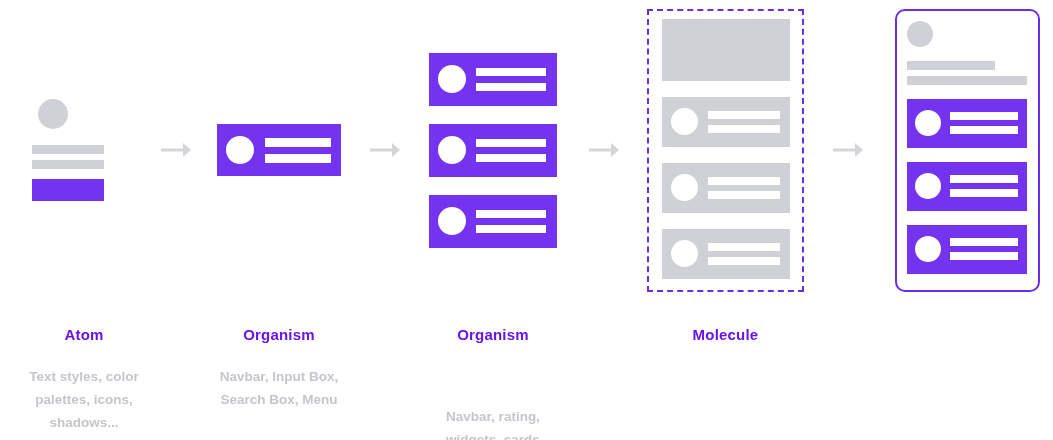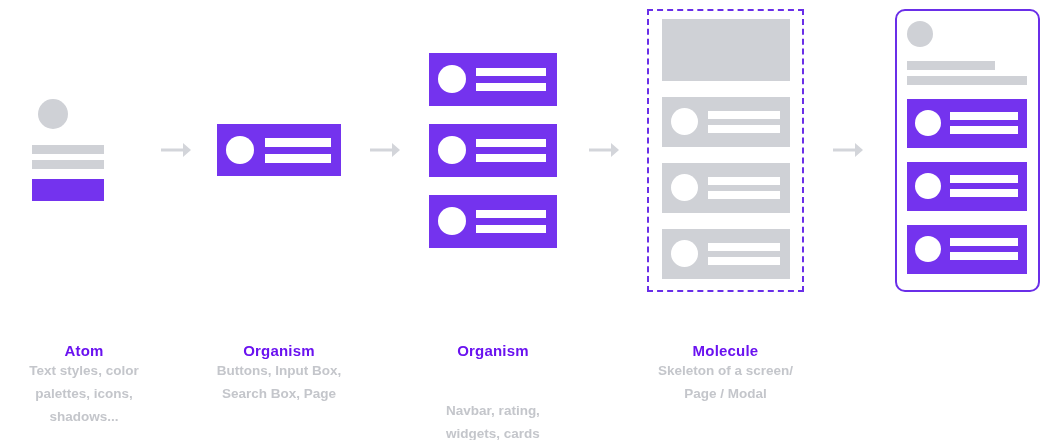--- a/index.html
+++ b/index.html
@@ -212,28 +212,29 @@
     align-items: center;
     text-align: center;
   }
   .caption-col.spacer { visibility: hidden; }
 
   .caption-title {
     color: #6a12f0;
     font-size: 15px;
     font-weight: bold;
     letter-spacing: 0.2px;
-    margin-top: 42px;
+    margin-top: 26px;
     white-space: nowrap;
   }
   .caption-desc {
     color: #c4c6cb;
     font-size: 13.5px;
     font-weight: bold;
     line-height: 1.72;
+    margin-top: 22px;
     max-width: 170px;
   }
 </style>
 </head>
 <body>
 
 <div id="stage">
 
   <div class="visual-row">
 
@@ -380,35 +381,34 @@
 
     <div class="caption-col" style="flex:0 0 120px;">
       <div class="caption-title">Atom</div>
       <div class="caption-desc">Text styles, color palettes, icons, shadows...</div>
     </div>
 
     <div class="caption-col spacer" style="flex:0 0 64px;"></div>
 
     <div class="caption-col" style="flex:0 0 142px;">
       <div class="caption-title">Organism</div>
-      <div class="caption-desc">Buttons, Input Box, Search Box, Page</div>
+      <div class="caption-desc">Navbar, Input Box, Search Box, Menu</div>
     </div>
 
     <div class="caption-col spacer" style="flex:0 0 70px;"></div>
 
     <div class="caption-col" style="flex:0 0 146px;gap:40px;">
       <div class="caption-title">Organism</div>
       <div class="caption-desc">Navbar, rating, widgets, cards</div>
     </div>
 
     <div class="caption-col spacer" style="flex:0 0 76px;"></div>
 
     <div class="caption-col" style="flex:0 0 167px;">
       <div class="caption-title">Molecule</div>
-      <div class="caption-desc" style="max-width:190px;">Skeleton of a screen/ Page / Modal</div>
     </div>
 
     <div class="caption-col spacer" style="flex:0 0 78px;"></div>
 
 
   </div>
 
 </div>
 
 </body></html>

